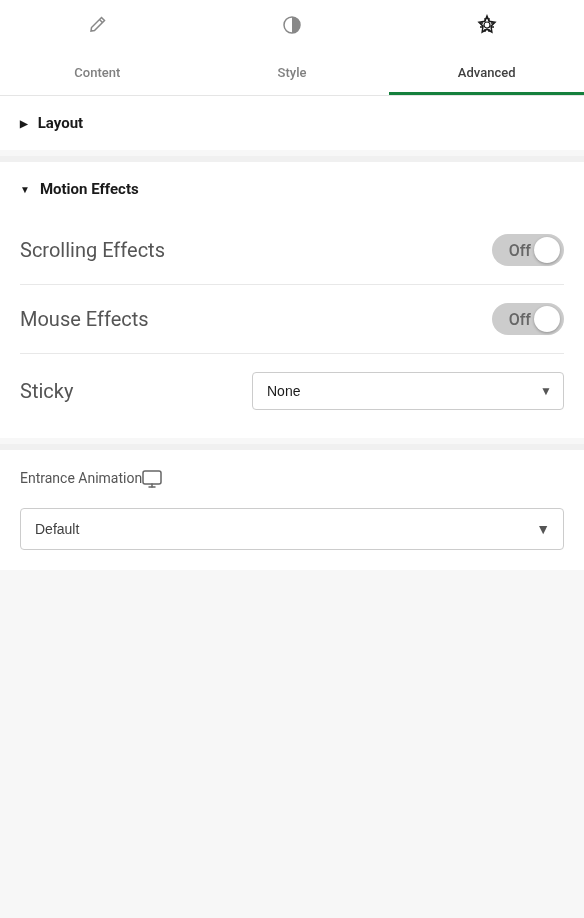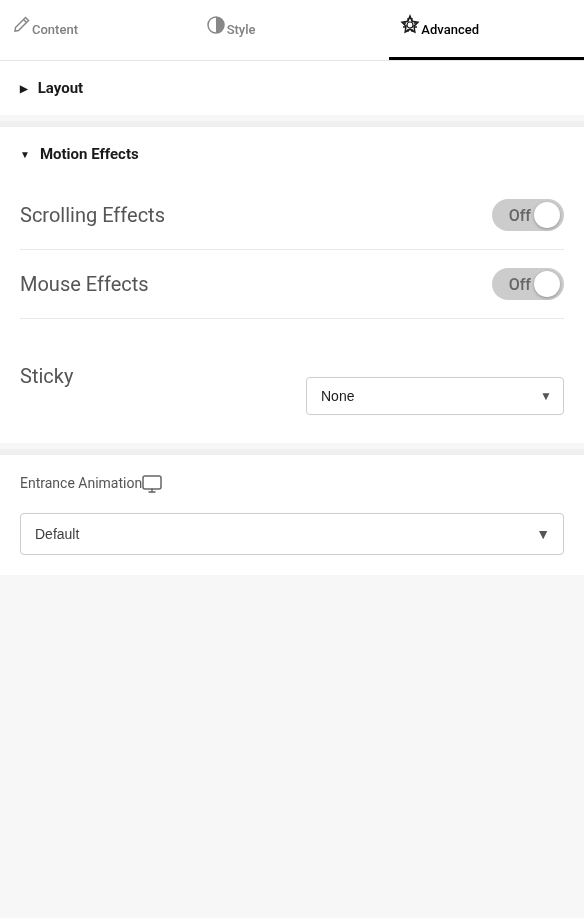--- a/index.html
+++ b/index.html
@@ -76,33 +76,34 @@
     .tabs {
       display: flex;
       border-bottom: 1px solid #e5e5e5;
       background: #ffffff;
       flex-shrink: 0;
     }
 
     .tab {
       flex: 1;
       display: flex;
-      flex-direction: row;
+      flex-direction: column;
       align-items: center;
       padding: 14px 10px 12px;
       cursor: pointer;
       color: #808080;
       font-size: 13px;
       position: relative;
       border-bottom: 3px solid transparent;
+      gap: 20px;
     }
 
     .tab.active {
-      color: #000000;
-      border-bottom: 3px solid #000000;
+      color: #404040;
+      border-bottom: 3px solid #15803d;
       text-align: center;
     }
 
     .tab-icon {
       font-size: 20px;
       margin-bottom: 6px;
       line-height: 1;
     }
 
     .tab-label {
@@ -193,22 +194,21 @@
       font-size: 16px;
       color: #666666;
       margin-right: 30px;
       font-weight: 500;
       padding-left: 8px;
     }
 
     
     .select-wrapper {
       position: relative;
-      width: 258px;
-      margin-top: 40px;
+      width: 312px;
     }
 
     .select-control {
       width: 100%;
       padding: 10px 40px 10px 14px;
       border: 1px solid #cccccc;
       border-radius: 4px;
       font-size: 14px;
       color: #1a1a1a;
       background: #ffffff;

